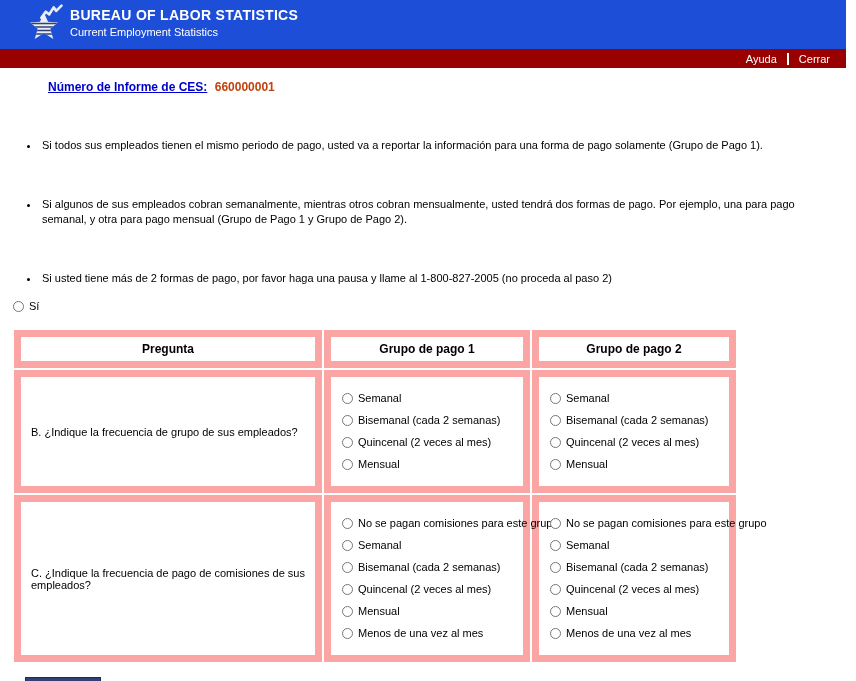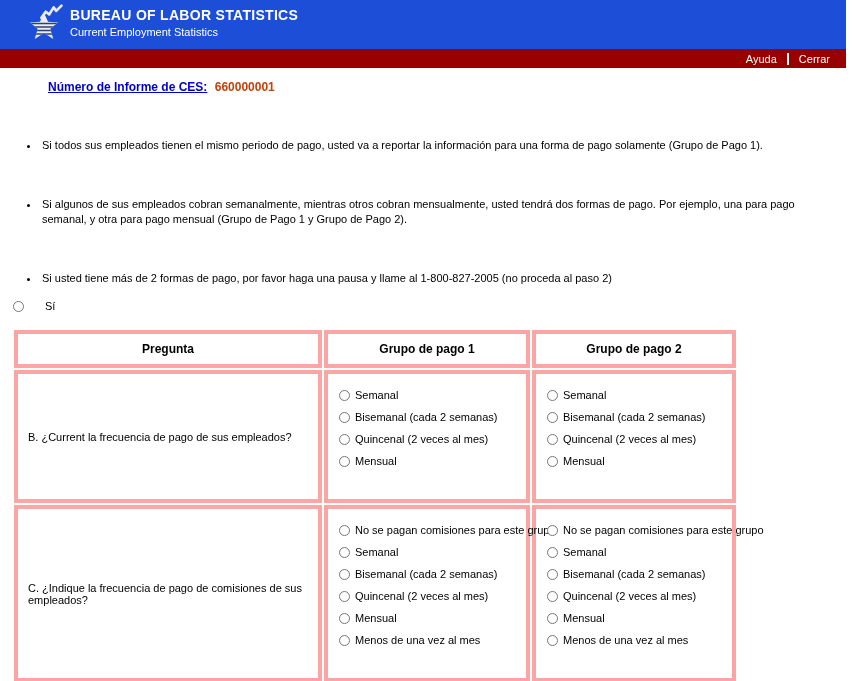--- a/index.html
+++ b/index.html
@@ -26,33 +26,33 @@
   .content { padding:8px 12px 0 12px; }
   .report-line { margin:4px 0 12px 0; font-weight:bold; font-size:12px; }
   .report-link { color:#0000cc; text-decoration:underline; cursor:pointer;padding-left:36px; }
   .report-number { color:#c2410c; margin-left:4px; }
   .step-title { font-weight:bold; margin:0 0 2px 0; }
   ul.bullets { margin:10px 0 0 28px; padding:0; }
   ul.bullets li { margin-bottom:10px; line-height:15px; padding-left:2px; max-width:800px;margin-top:44px; }
   .paso2 { font-weight:bold; margin-top:18px; }
   .question-a { margin-top:32px; }
   .qa-options { margin-top:12px; }
-  .qa-options .opt { margin:3px 0;gap:16px; }
+  .qa-options .opt { margin:3px 0; }
   label.opt { display:flex; align-items:center; line-height:16px; cursor:pointer; }
   label.opt input { width:11px; height:11px; margin:0 5px 0 1px; }
   
   table.paytable {
     margin:14px 0 0 0; border-collapse:separate; border-spacing:2px;
     table-layout:fixed; width:720px;
   }
-  table.paytable th, table.paytable td { border:4px solid #fca5a5; background:#fff;margin-left:12px; }
+  table.paytable th, table.paytable td { border:7px solid #fca5a5; background:#fff;margin-left:12px; }
   table.paytable th { font-size:12px; font-weight:bold; height:38px; text-align:center; vertical-align:middle; }
   .col-q { width:308px; } .col-g1 { width:206px; } .col-g2 { width:204px; }
   td.question-cell { padding:8px 10px; vertical-align:middle; }
-  td.options-cell { padding:8px 8px 24px 10px; vertical-align:middle; }
+  td.options-cell { padding:8px 8px 8px 10px; vertical-align:middle; }
   td.options-cell .opt { margin:5px 0 6px 0; white-space:nowrap; }
   
   .continue-btn {
     display:inline-block; margin:13px 0 0 13px;
     background:#334071; color:#fff; border:1px solid #1f2a52;
     font-family:inherit; font-size:11px; padding:3px 13px 4px 13px; cursor:pointer;
   }
 </style>
 </head>
 <body>
@@ -116,21 +116,21 @@
       </colgroup>
     <thead>
       <tr>
         <th>Pregunta</th>
         <th>Grupo de pago 1</th>
         <th>Grupo de pago 2</th>
       </tr>
     </thead>
     <tbody>
         <tr>
-          <td class="question-cell">B. ¿Current la frecuencia de pago de sus empleados?</td>
+          <td class="question-cell">B. ¿Indique la frecuencia de grupo de sus empleados?</td>
           <td class="options-cell">
             <label class="opt">
               <input type="radio" name="row0-grupo1" style="">
               <span>Semanal</span>
             </label>
             <label class="opt">
               <input type="radio" name="row0-grupo1" style="">
               <span>Bisemanal (cada 2 semanas)</span>
             </label>
             <label class="opt">

